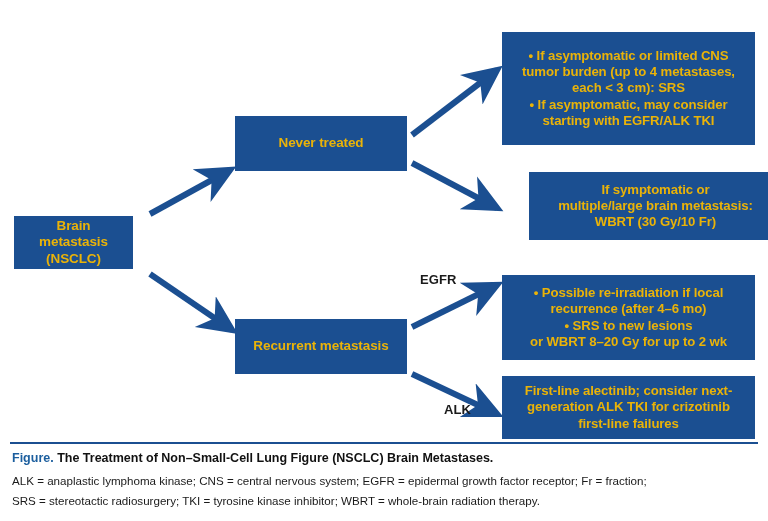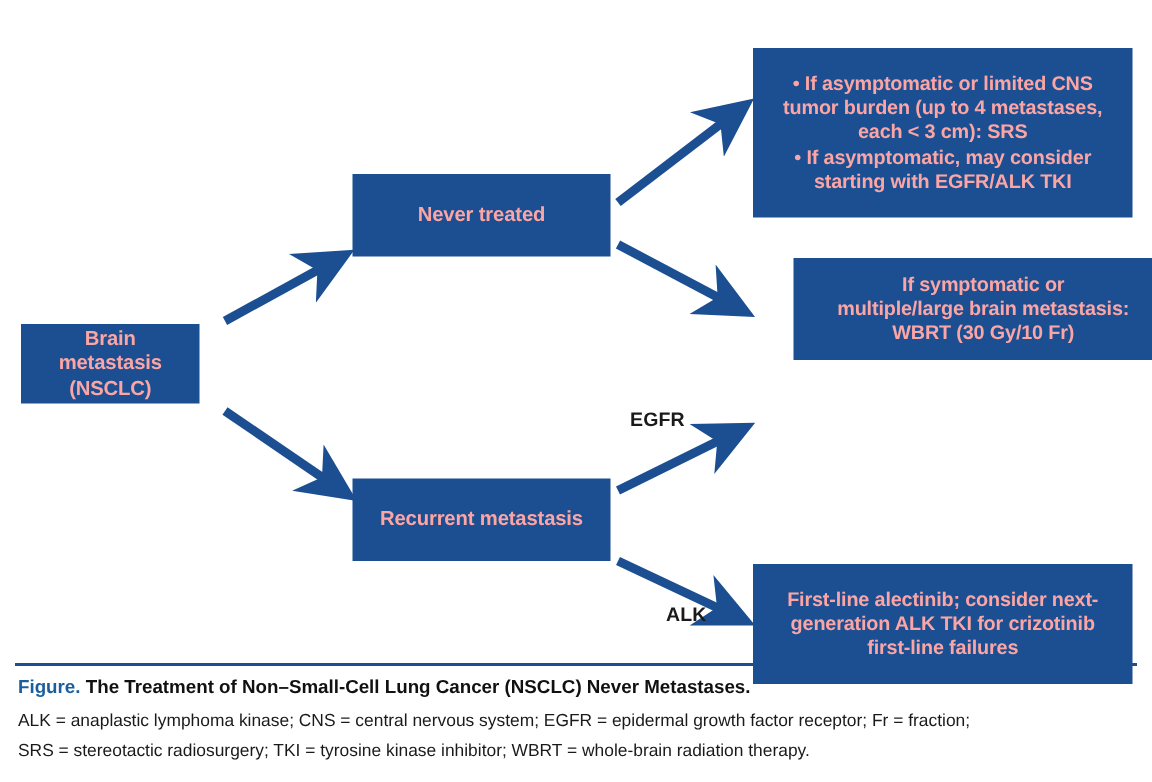--- a/index.html
+++ b/index.html
@@ -37,21 +37,21 @@
     left: 0;
     top: 0;
     width: 768px;
     height: 440px;
     pointer-events: none;
   }
 
   .node {
     position: absolute;
     background: #1b4f91;
-    color: #fca5a5;
+    color: #eab308;
     display: flex;
     align-items: center;
     justify-content: center;
     text-align: center;
     font-weight: bold;
     line-height: 1.22;
     box-sizing: border-box;
     padding: 4px 8px;
     letter-spacing: -0.1px;
   }
@@ -62,21 +62,21 @@
   }
 
   
   #node-root      { left: 14px;  top: 216px; width: 119px; height: 53px;  font-size: 13.5px; }
   #node-never     { left: 235px; top: 116px; width: 172px; height: 55px;  font-size: 13.5px; }
   #node-recurrent { left: 235px; top: 319px; width: 172px; height: 55px;  font-size: 13.5px; }
 
   #node-asymptomatic { left: 502px; top: 32px;  width: 253px; height: 113px; font-size: 13.2px; }
   #node-wbrt         { left: 502px; top: 172px; width: 253px; height: 68px;  font-size: 13.2px; margin-left: 27px; }
   #node-reirradiation{ left: 502px; top: 275px; width: 253px; height: 85px;  font-size: 13.2px; }
-  #node-alectinib    { left: 502px; top: 376px; width: 253px; height: 80px;  font-size: 13.2px; }
+  #node-alectinib    { left: 502px; top: 376px; width: 253px; height: 63px;  font-size: 13.2px; }
 
   
   .edge-label {
     position: absolute;
     color: #1a1a1a;
     font-weight: bold;
     font-size: 13px;
     letter-spacing: 0.1px;
     white-space: nowrap;
   }
@@ -176,39 +176,45 @@
 • If asymptomatic, may consider
 starting with EGFR/ALK TKI</span>
     </div>
 
     <div class="node" id="node-wbrt">
       <span class="node-text">If symptomatic or
 multiple/large brain metastasis:
 WBRT (30 Gy/10 Fr)</span>
     </div>
 
+    <div class="node" id="node-reirradiation">
+      <span class="node-text">• Possible re-irradiation if local
+recurrence (after 4–6 mo)
+• SRS to new lesions
+or WBRT 8–20 Gy for up to 2 wk</span>
+    </div>
 
     <div class="node" id="node-alectinib">
       <span class="node-text">First-line alectinib; consider next-
 generation ALK TKI for crizotinib
 first-line failures</span>
     </div>
 
     <div class="edge-label" id="label-egfr">EGFR</div>
 
     <div class="edge-label" id="label-alk">ALK</div>
 
   </div>
 
   <div id="caption-block">
     <div id="caption-rule"></div>
 
     <div id="caption-line">
       <span id="caption-word">Figure.</span>
-      <span id="caption-title">The Treatment of Non–Small-Cell Lung Cancer (NSCLC) Never Metastases.</span>
+      <span id="caption-title">The Treatment of Non–Small-Cell Lung Figure (NSCLC) Brain Metastases.</span>
     </div>
 
     <div class="footnote" id="footnote-1">ALK = anaplastic lymphoma kinase; CNS = central nervous system; EGFR = epidermal growth factor receptor; Fr = fraction;</div>
 
     <div class="footnote" id="footnote-2">SRS = stereotactic radiosurgery; TKI = tyrosine kinase inhibitor; WBRT = whole-brain radiation therapy.</div>
   </div>
 
 </div>
 
 </body></html>

